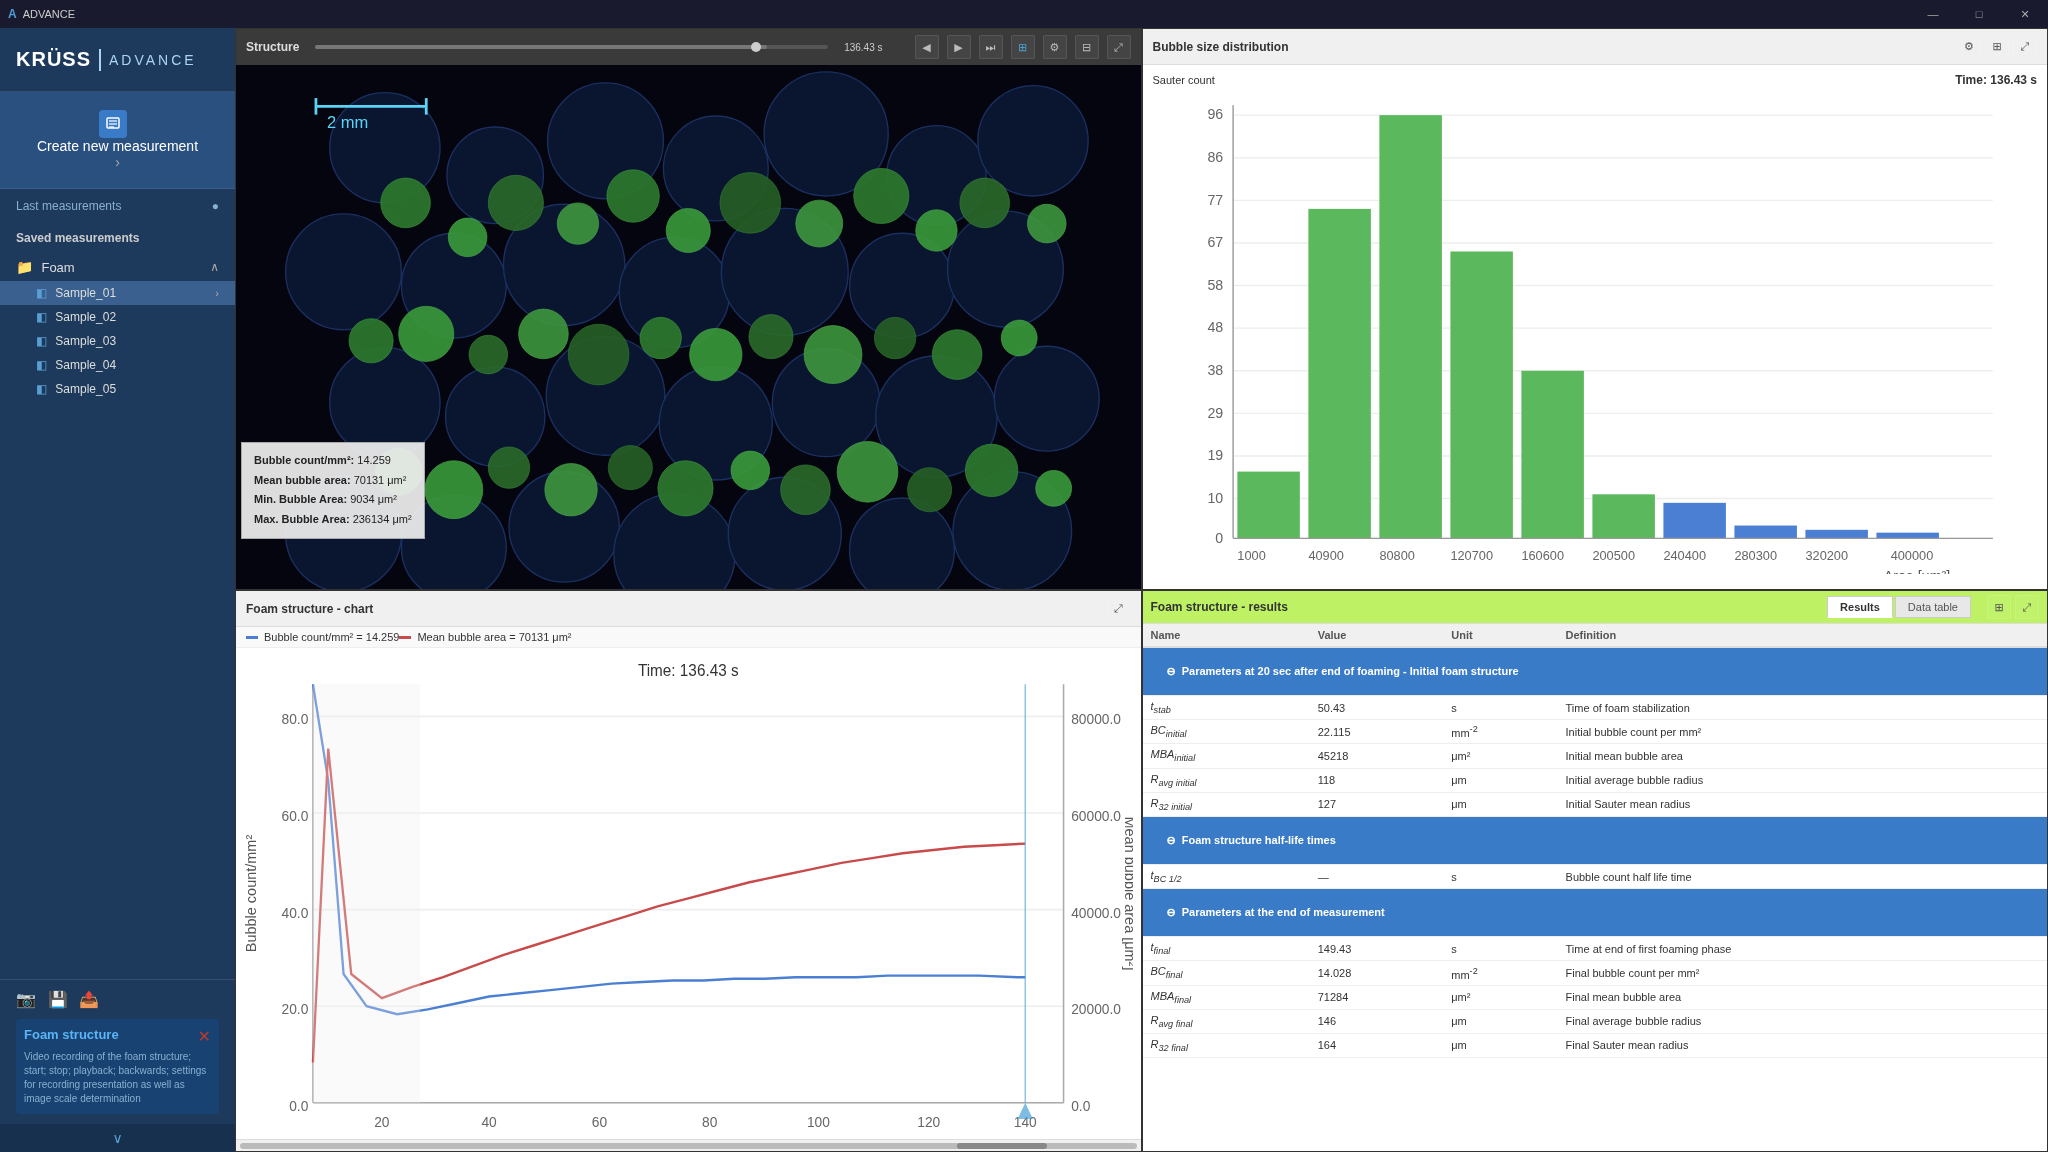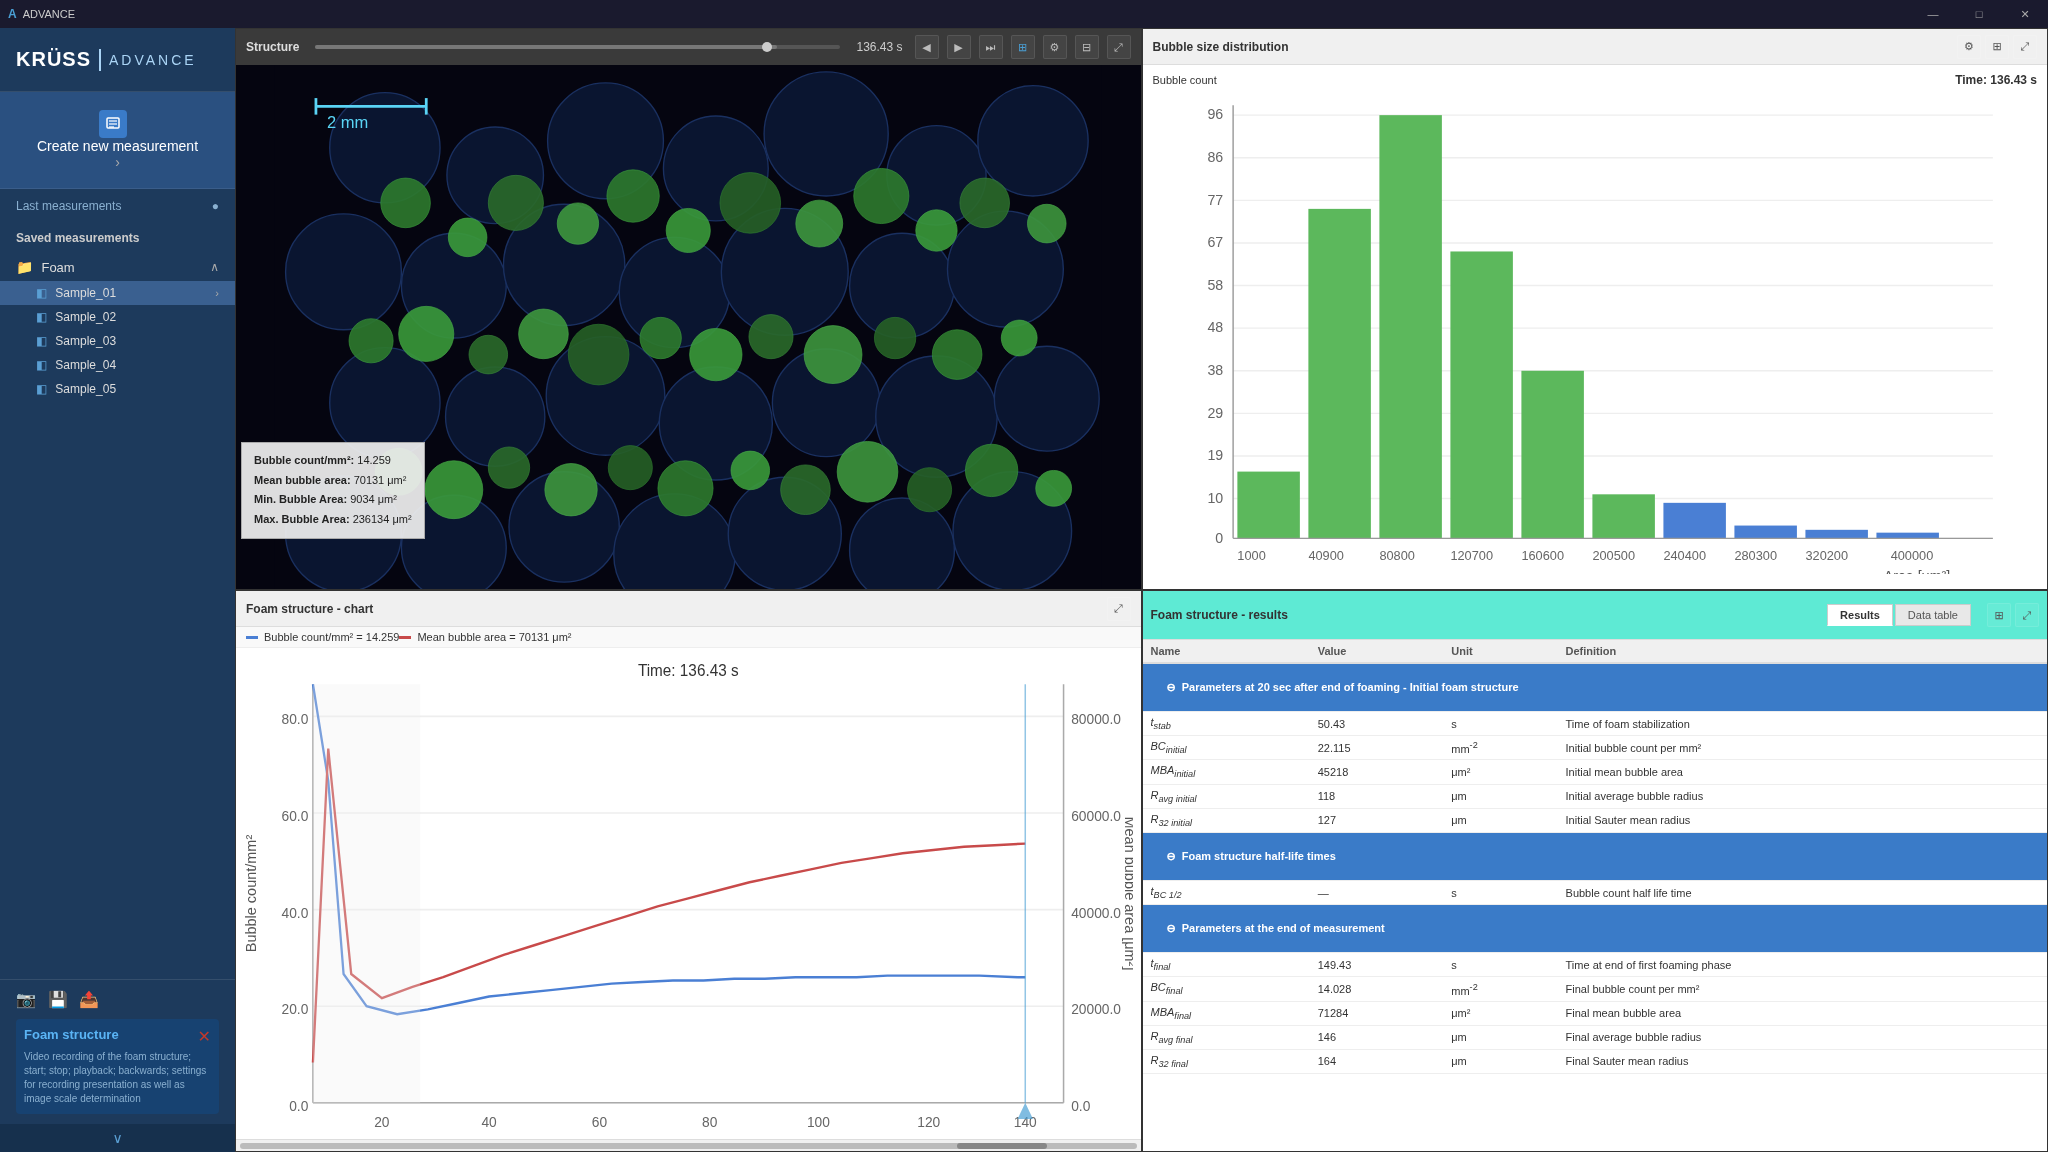--- a/index.html
+++ b/index.html
@@ -344,21 +344,21 @@
 
     <div class="panel" style="grid-column:1; grid-row:1;">
 
       <div class="panel-header" style="background:#3a3a3a;">
         <span class="panel-title">Structure</span>
 
         <div class="panel-header-slider" style="flex:1; margin:0 8px;">
           <div style="height:100%; width:88%; background:#777; border-radius:2px;"></div>
           <div class="slider-thumb"></div>
         </div>
-        <span style="color:#ccc; font-size:12px; margin-right:4px;">136.43 s</span>
+        <span style="color:#ccc; font-size:10px; margin-right:24px;">136.43 s</span>
 
         <span class="panel-btn">◀</span>
         <span class="panel-btn">▶</span>
         <span class="panel-btn">⏭</span>
         <span class="panel-btn" style="color:#4a9fd4;">⊞</span>
         <span class="panel-btn">⚙</span>
         <span class="panel-btn">⊟</span>
         <span class="panel-btn">⤢</span>
       </div>
 
@@ -459,21 +459,21 @@
         <span class="panel-title" style="color:#333;">Bubble size distribution</span>
         <div class="panel-toolbar">
           <span class="panel-btn" style="color:#555;">⚙</span>
           <span class="panel-btn" style="color:#555;">⊞</span>
           <span class="panel-btn" style="color:#555;">⤢</span>
         </div>
       </div>
 
       <div style="flex:1; padding:8px 10px; display:flex; flex-direction:column; background:white;">
         <div style="display:flex; justify-content:space-between; align-items:center; margin-bottom:4px;">
-          <span style="font-size:11px; color:#333;">Bubble count</span>
+          <span style="font-size:11px; color:#333;">Sauter count</span>
           <span style="font-size:12px; font-weight:bold; color:#333;">Time: 136.43 s</span>
         </div>
         <svg width="100%" height="90%" viewBox="0 0 580 340">
 
           <text x="28" y="318" font-size="10" fill="#666" text-anchor="end">0</text>
           <text x="28" y="290" font-size="10" fill="#666" text-anchor="end">10</text>
           <text x="28" y="260" font-size="10" fill="#666" text-anchor="end">19</text>
           <text x="28" y="230" font-size="10" fill="#666" text-anchor="end">29</text>
           <text x="28" y="200" font-size="10" fill="#666" text-anchor="end">38</text>
           <text x="28" y="170" font-size="10" fill="#666" text-anchor="end">48</text>
@@ -608,21 +608,21 @@
       </div>
 
       <div style="height:12px; background:#f0f0f0; border-top:1px solid #ddd; display:flex; align-items:center; padding:0 4px;">
         <div style="height:6px; background:#bbb; border-radius:3px; width:100%; position:relative;">
           <div style="position:absolute; width:90px; height:6px; background:#888; border-radius:3px; left:80%; top:0;"></div>
         </div>
       </div>
     </div>
 
     <div class="panel" style="grid-column:2; grid-row:2; background:white;">
-      <div class="results-header" style="background:#5eead4; border-bottom:1px solid #ddd; display:flex; align-items:center; padding:12px 8px;">
+      <div class="results-header" style="background:#bef264; border-bottom:1px solid #ddd; display:flex; align-items:center; padding:4px 8px;">
         <span class="panel-title" style="color:#333;">Foam structure - results</span>
         <div class="results-tabs">
           <div class="results-tab active">Results</div>
           <div class="results-tab">Data table</div>
         </div>
         <div class="panel-toolbar" style="margin-left:8px;">
           <span class="panel-btn" style="color:#555;">⊞</span>
           <span class="panel-btn" style="color:#555;">⤢</span>
         </div>
       </div>

